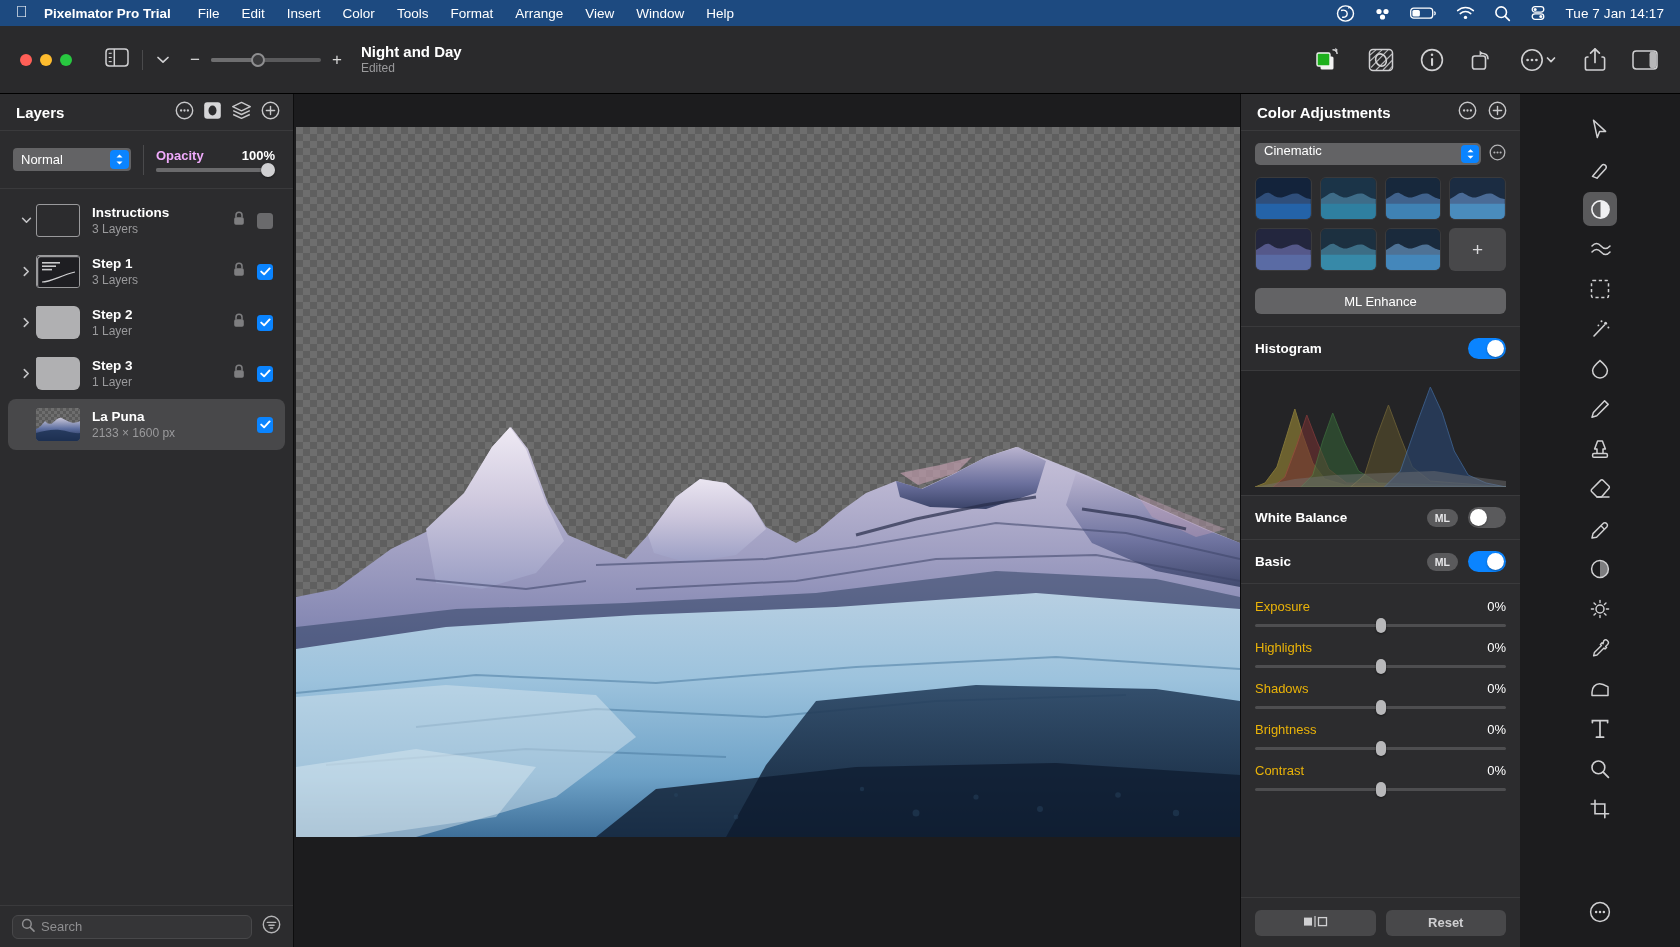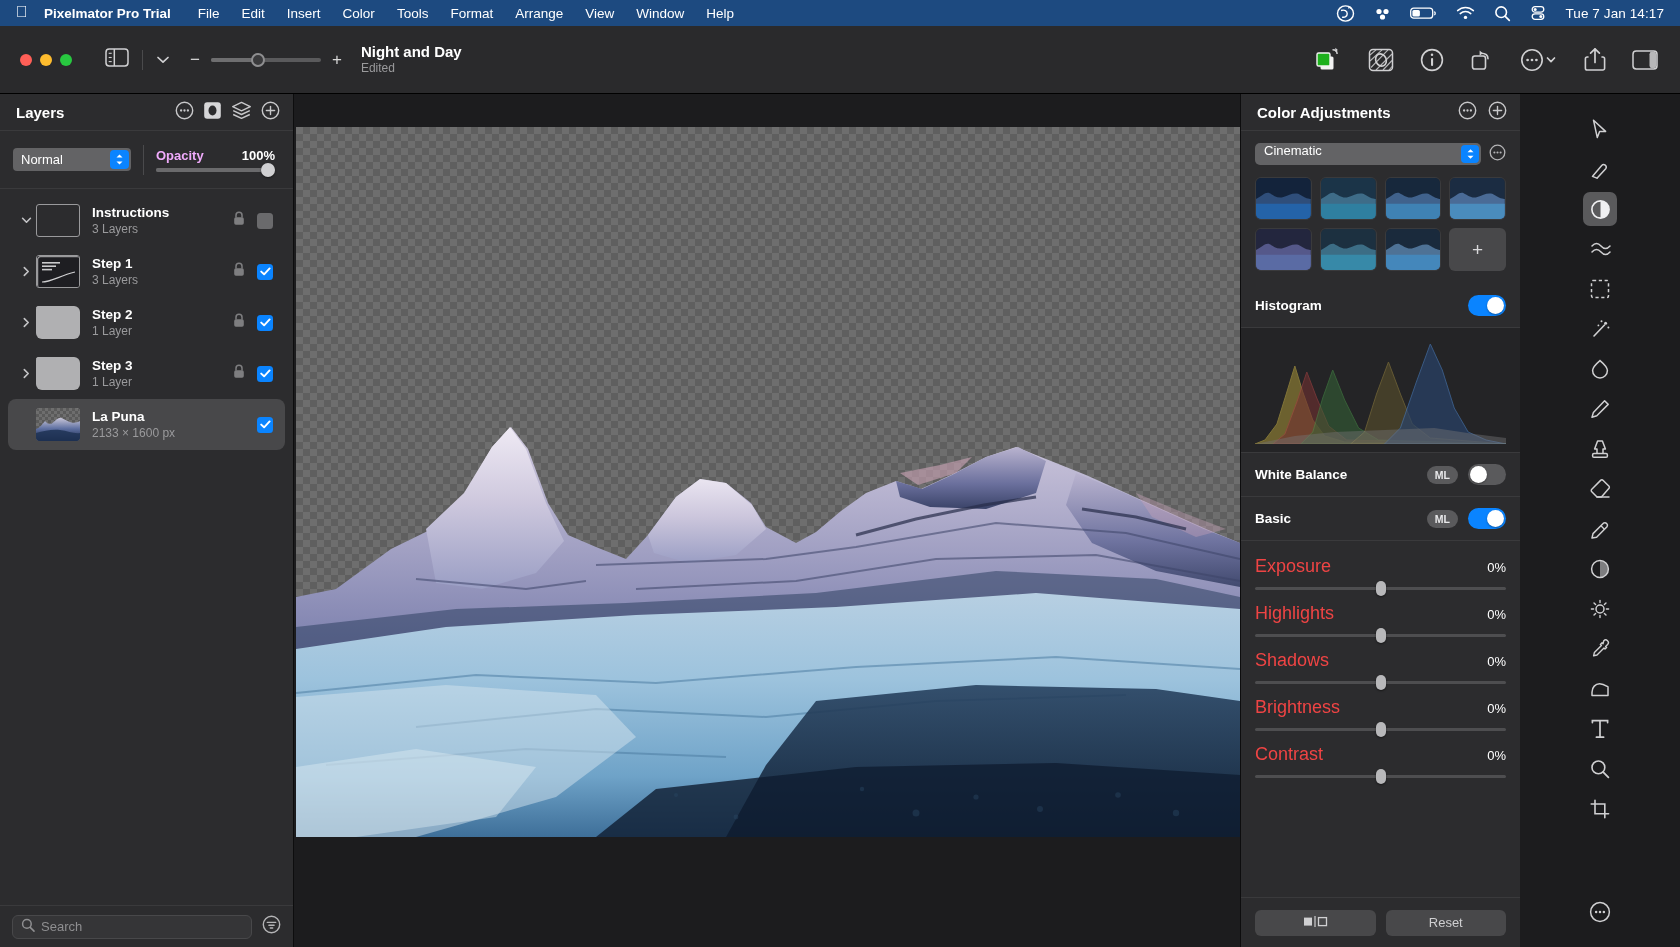--- a/index.html
+++ b/index.html
@@ -225,32 +225,32 @@
   .toggle.off .knob { left:2px; }
 
   .histogram-box {
     height:125px; background:#242426; border-bottom:1px solid #3a3a3c;
     padding:8px 14px; display:flex; align-items:flex-end;
   }
 
   .slider-block { padding:6px 14px 2px 14px; }
   .slider-row { padding:9px 0 4px 0; }
   .slider-top { display:flex; justify-content:space-between; align-items:baseline; margin-bottom:10px;}
-  .slider-name { color:#ef4444; font-size:18px; }
+  .slider-name { color:#eab308; font-size:13px; }
   .slider-val { color:#fff; font-size:13px; }
   .slider-track { position:relative; height:3px; background:#4e4e50; border-radius:2px; }
   .slider-knob {
     position:absolute; left:50%; top:-6px; margin-left:-5px;
     width:10px; height:15px; border-radius:5px; background:#b8b8ba;
     box-shadow:0 1px 2px rgba(0,0,0,.5);
   }
 
   .rp-footer {
     margin-top:auto; height:50px; border-top:1px solid #3a3a3c;
-    display:flex; align-items:center; padding:0 14px; gap:10px;
+    display:flex; align-items:center; padding:0 14px; gap:10px;font-weight:bold;
   }
   .foot-btn {
     flex:1; height:26px; border-radius:6px; background:#48484a;
     display:flex; align-items:center; justify-content:center;
     color:#cfcfd1; font-size:13px;
   }
 
   
   .toolrail {
     position:absolute; top:94px; left:1520px; width:160px; height:853px;
@@ -839,20 +839,23 @@
     <div class="pset-thumb">
       <svg width="100%" height="100%" viewBox="0 0 56 43" preserveAspectRatio="none">
         <rect width="56" height="43" fill="#1a2a3c"></rect>
           <path d="M0 22c6-3 10-8 14-6s8 6 14 4 12-6 18-2 10 4 10 4v21H0z" fill="#4e7296"></path>
         <rect y="27" width="56" height="16" fill="#4487bb"></rect>
         </svg>
     </div>
     <div class="pset-add">+</div>
   </div>
 
+  <div class="ml-row">
+    <div class="ml-btn">ML Enhance</div>
+  </div>
 
   <div class="sec-header">
     <span class="sec-title">Histogram</span>
     <span class="sec-right">
       <span class="toggle on">
           <span class="knob"></span>
         </span>
     </span>
   </div>
   <div class="histogram-box">

